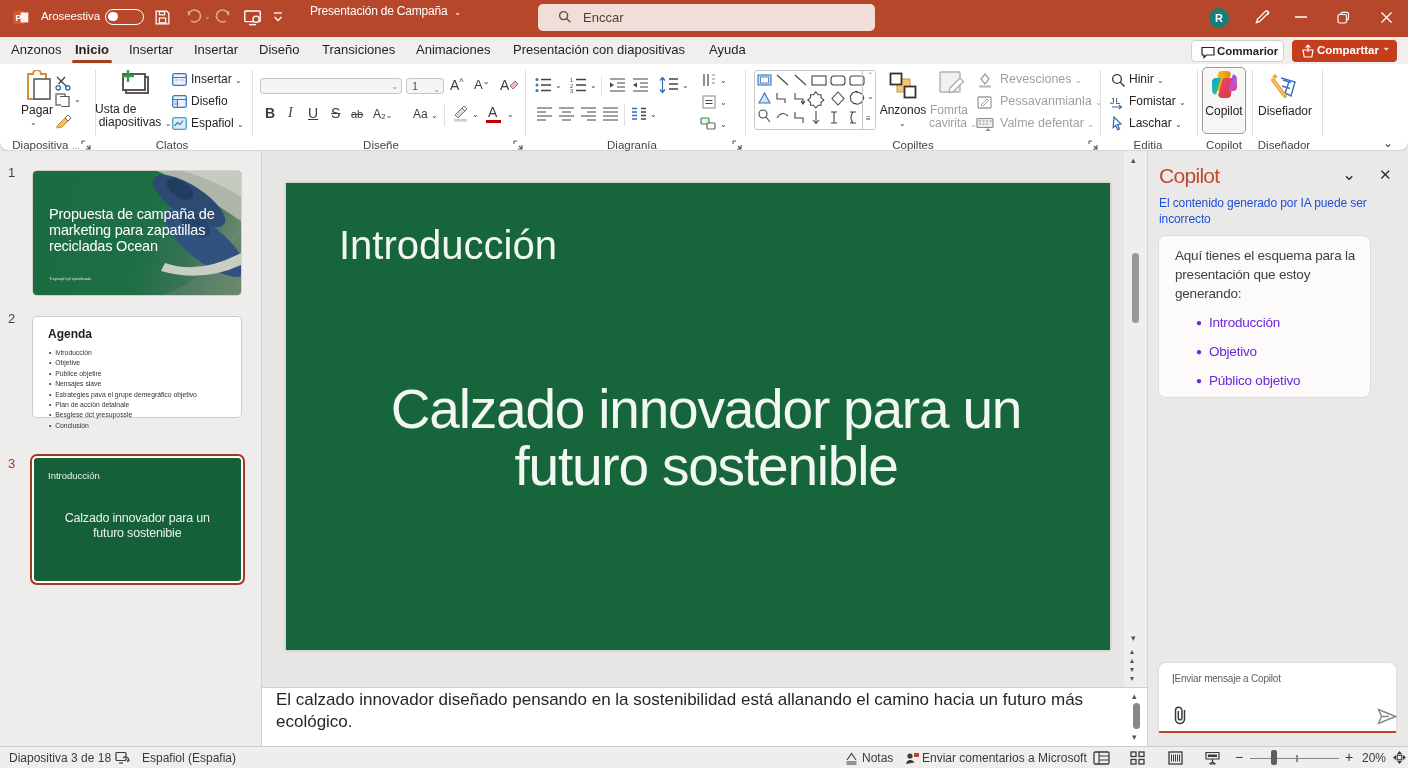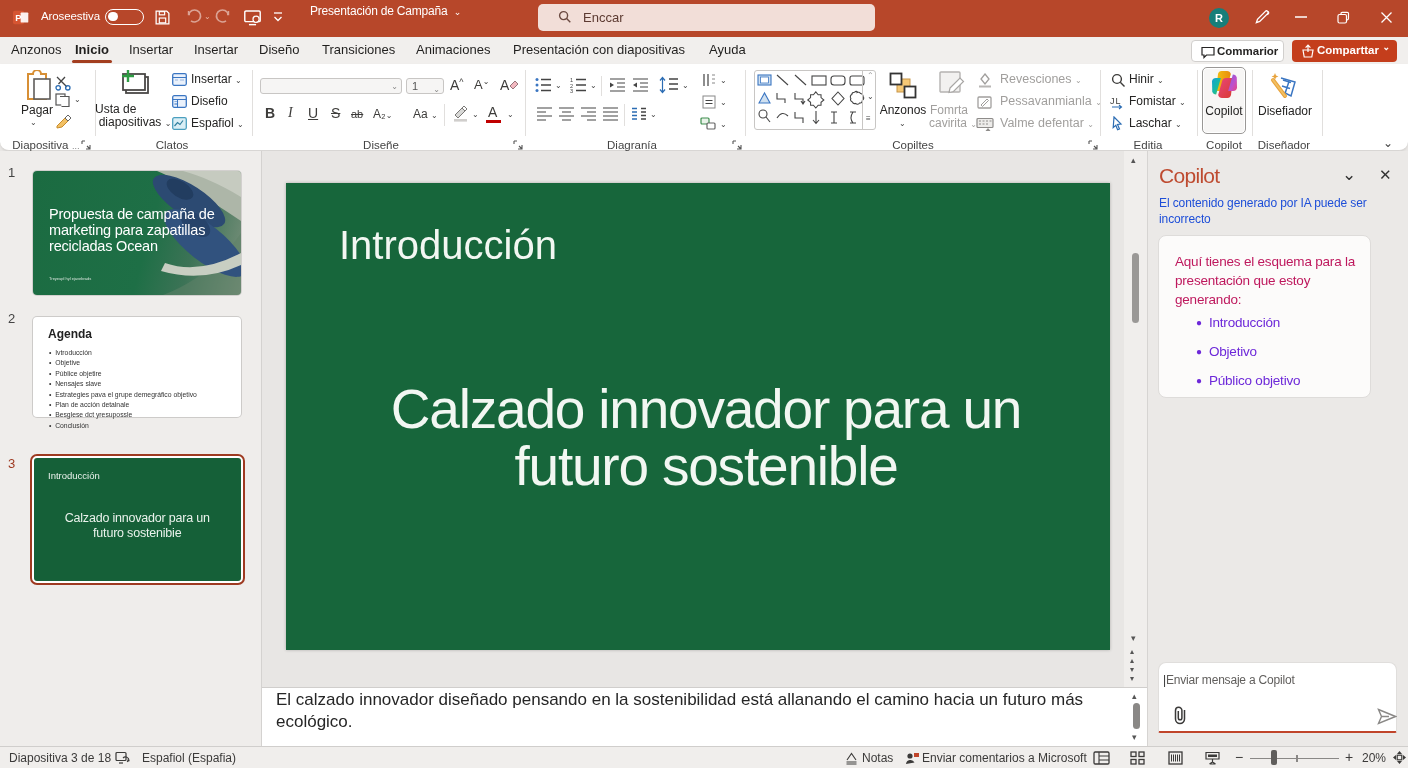--- a/index.html
+++ b/index.html
@@ -475,29 +475,29 @@
     <div class="abs" style="left:8px;top:15px;width:7px;height:26px;background:#8A8886;border-radius:4px"></div>
     <div class="abs" style="left:7px;top:44px;font-size:9px;color:#555">▾</div>
   </div>
 </div>
 <div id="copilot">
   <div style="position:absolute;left:11px;top:13px;font-size:21px;letter-spacing:-0.7px;color:#BE4B30">Copilot</div>
   <div style="position:absolute;left:194px;top:13px;font-size:17px;color:#333">⌄</div>
   <div style="position:absolute;left:231px;top:15px;font-size:15px;color:#333">✕</div>
   <div style="position:absolute;left:11px;top:45px;font-size:12px;letter-spacing:-0.1px;line-height:15.5px;color:#1d4ed8">El contenido generado por IA puede ser<br>incorrecto</div>
   <div style="position:absolute;left:10px;top:84px;width:213px;height:163px;background:#FCFBFA;border:1px solid #DEDCDA;border-radius:8px">
-    <div style="position:absolute;left:16px;top:16px;font-size:13.5px;letter-spacing:-0.2px;line-height:19px;color:#be185d">Aquí tienes el esquema para la<br>presentación que estoy<br>generando:</div>
+    <div style="position:absolute;left:16px;top:10px;font-size:13.5px;letter-spacing:-0.2px;line-height:19px;color:#404040">Aquí tienes el esquema para la<br>presentación que estoy<br>generando:</div>
     <div style="position:absolute;left:37px;top:72px;font-size:13.5px;letter-spacing:-0.2px;color:#6d28d9">
       <div style="height:29px;line-height:29px"><span style="font-size:10px;vertical-align:1px">●</span>&nbsp;&nbsp;Introducción</div>
       <div style="height:29px;line-height:29px"><span style="font-size:10px;vertical-align:1px">●</span>&nbsp;&nbsp;Objetivo</div>
       <div style="height:29px;line-height:29px"><span style="font-size:10px;vertical-align:1px">●</span>&nbsp;&nbsp;Público objetivo</div>
     </div>
   </div>
   <div style="position:absolute;left:10px;top:511px;width:239px;height:71px;background:#fff;border:1px solid #E0DEDC;border-bottom:2.5px solid #C0442A;border-radius:8px 8px 2px 2px">
-    <div style="position:absolute;left:4px;top:10px;font-size:12px;letter-spacing:-0.2px;color:#605E5C"><span style="color:#333">|</span>Enviar mensaje a Copilot</div>
+    <div style="position:absolute;left:13px;top:10px;font-size:10px;letter-spacing:-0.2px;color:#605E5C"><span style="color:#333">|</span>Enviar mensaje a Copilot</div>
     <svg style="position:absolute;left:13px;top:42px" width="16" height="20" viewBox="0 0 16 20">
         <path d="M12.5 5 v9 a4.5 4.5 0 0 1 -9 0 V5.5 a3.2 3.2 0 0 1 6.4 0 V13 a1.8 1.8 0 0 1 -3.6 0 V6" fill="none" stroke="#3B3A39" stroke-width="1.5"></path>
       </svg>
     <svg style="position:absolute;left:218px;top:45px" width="20" height="17" viewBox="0 0 20 17">
         <path d="M1.5 1.5 L18.5 8.5 L1.5 15.5 L4.5 8.5 Z M4.5 8.5 H12" fill="none" stroke="#8A8886" stroke-width="1.4"></path>
       </svg>
   </div>
 </div>
 <div id="statusbar">
   <span class="abs" style="left:9px;top:4px">Diapositiva 3 de 18</span>

